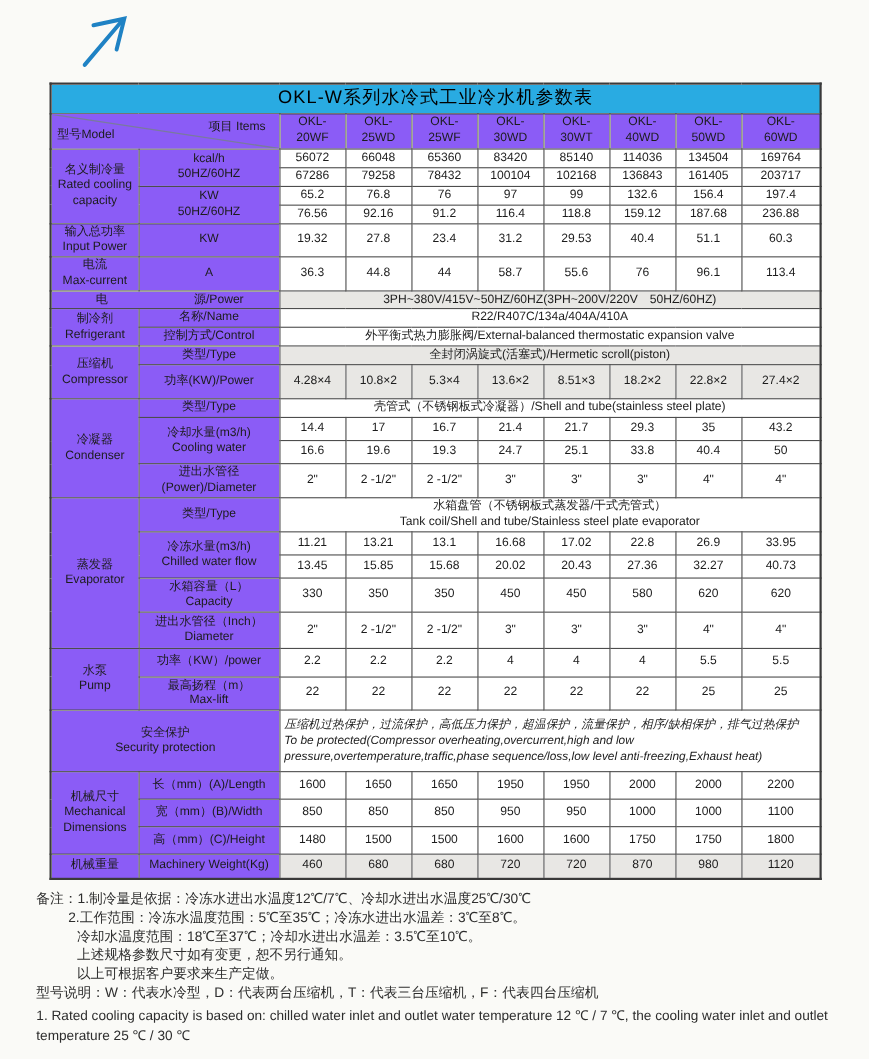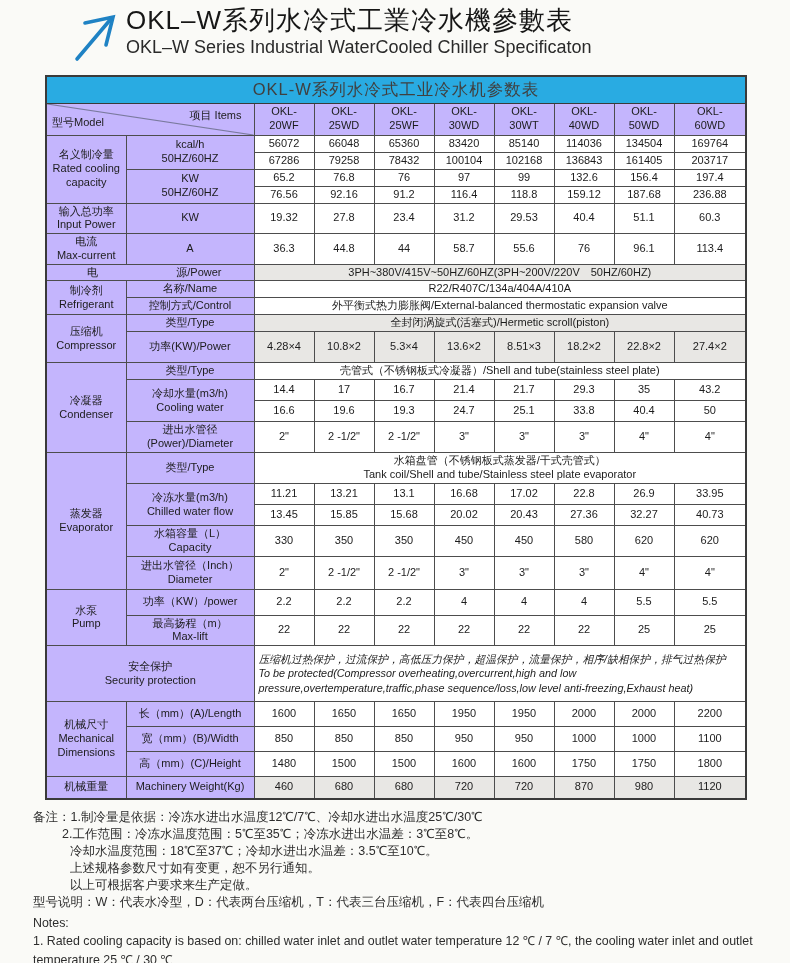--- a/index.html
+++ b/index.html
@@ -22,24 +22,24 @@
   table.spec {
     width:700px; border-collapse:collapse; table-layout:fixed;
     border:2px solid #3a3a3a; background:#fff;
   }
   td {
     border:1px solid #4d4d4d;
     font-size:11px; text-align:center; vertical-align:middle;
     padding:1px 2px; line-height:1.25; overflow:hidden;
   }
   td.banner {
-    color:#404040; font-size:16.5px; letter-spacing:1px;
+    color:#000000; font-size:16.5px; letter-spacing:1px;
     border-bottom:1px solid #3a3a3a; font-weight:500;
   }
-  .shade { background:#c4b5fd; }
+  .shade { background:#8b5cf6; }
   .ml { white-space:pre-line; }
   td.model { white-space:pre-line; font-size:11px; }
   td.v { background:#fff; }
   tr.rshade td.v { background:#e8e7e4; }
   
   td.corner { position:relative; padding:0; }
   td.corner svg { position:absolute; inset:0; width:100%; height:100%; }
   .corner-model { position:absolute; left:5px; bottom:5px; font-size:11px; }
   .corner-items { position:absolute; right:12px; top:5px; font-size:11px;margin-left:20px; }
   
@@ -55,24 +55,20 @@
   .notes-en { margin-top:3px; }
 </style>
 </head>
 <body>
 
 <div class="page-header">
   <svg class="logo-arrow" viewBox="0 0 48 54">
     <polyline points="15,15 43,9 36,37" fill="none" stroke="#1f82c4" stroke-width="3.6" stroke-linecap="round" stroke-linejoin="miter"></polyline>
     <line x1="7" y1="51" x2="40" y2="12" stroke="#1f82c4" stroke-width="3.6" stroke-linecap="round"></line>
   </svg>
-  <div class="title-block">
-    <div class="title-cn">OKL–W系列水冷式工業冷水機參數表</div>
-    <div class="title-en">OKL–W Series Industrial WaterCooled Chiller Specificaton</div>
-  </div>
 </div>
 
 <div class="table-wrap">
 <table class="spec">
   <colgroup>
     <col style="width:80px">
         <col style="width:128px">
     <col style="width:60px">
         <col style="width:60px">
         <col style="width:60px">
@@ -410,18 +406,17 @@
 <div class="notes">
   <div class="notes-cn">
     <div>备注：1.制冷量是依据：冷冻水进出水温度12℃/7℃、冷却水进出水温度25℃/30℃</div>
     <div class="ind1">2.工作范围：冷冻水温度范围：5℃至35℃；冷冻水进出水温差：3℃至8℃。</div>
     <div class="ind2">冷却水温度范围：18℃至37℃；冷却水进出水温差：3.5℃至10℃。</div>
     <div class="ind2">上述规格参数尺寸如有变更，恕不另行通知。</div>
     <div class="ind2">以上可根据客户要求来生产定做。</div>
     <div>型号说明：W：代表水冷型，D：代表两台压缩机，T：代表三台压缩机，F：代表四台压缩机</div>
   </div>
   <div class="notes-en">
-    <div>Notes:</div>
     <div>1. Rated cooling capacity is based on: chilled water inlet and outlet water temperature 12 ℃ / 7 ℃, the cooling water inlet and outlet</div>
     <div>temperature 25 ℃ / 30 ℃</div>
 
   </div>
 </div>
 
 </body></html>

